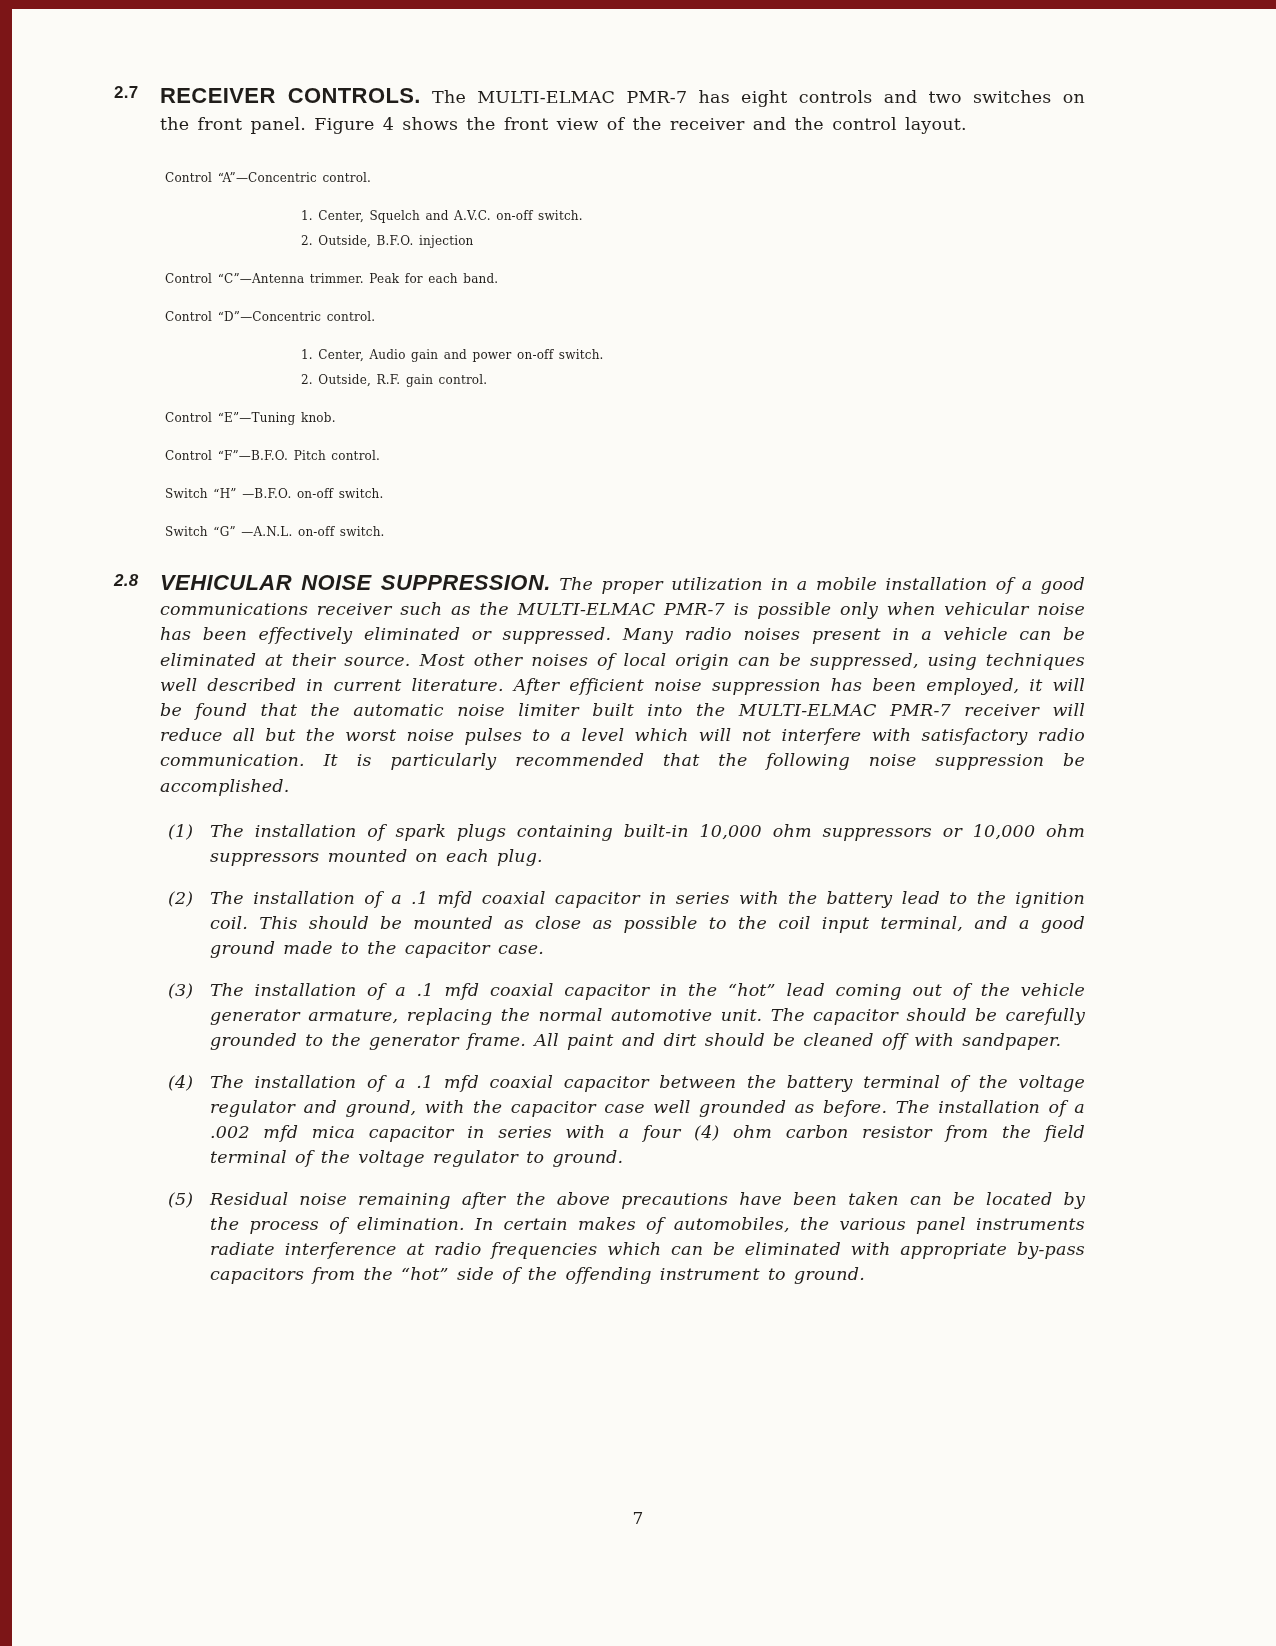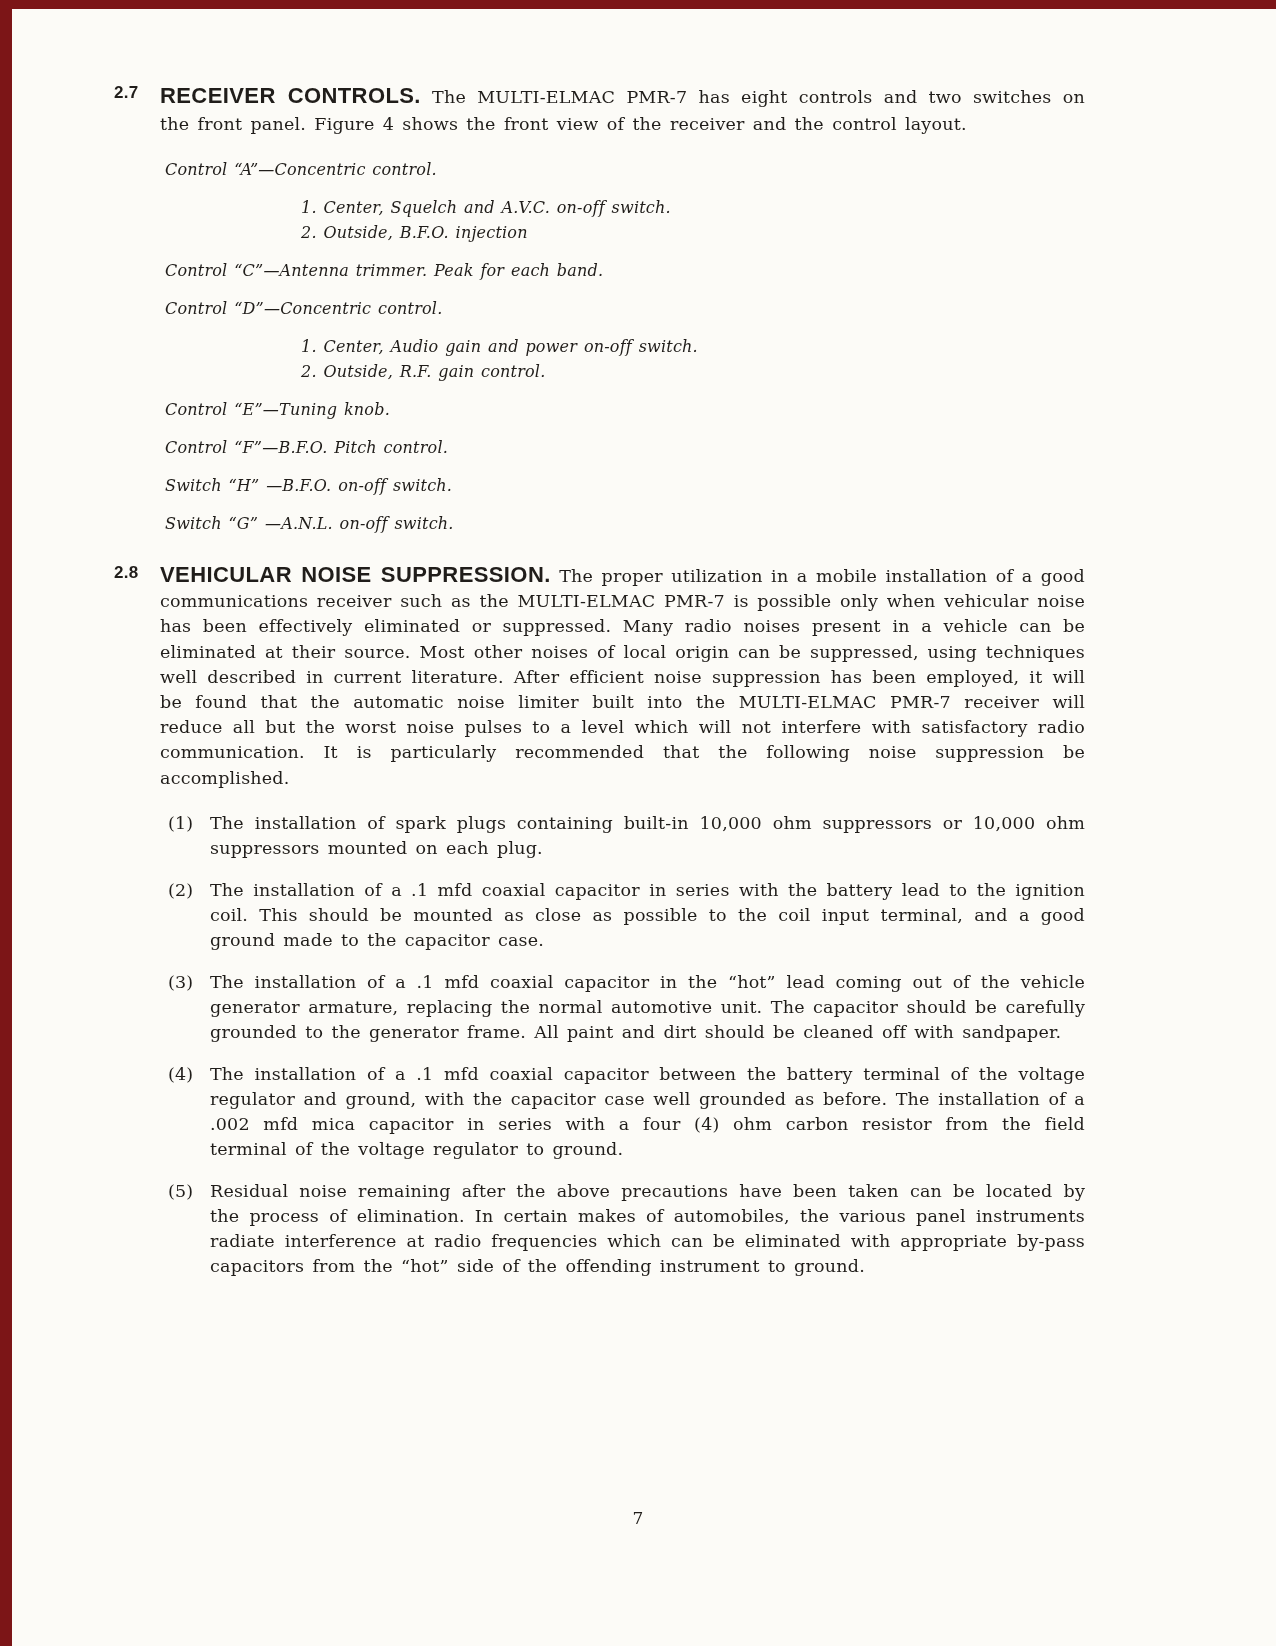--- a/index.html
+++ b/index.html
@@ -47,39 +47,38 @@
     letter-spacing:.2px;
     word-spacing:2.5px;
   }
   .sec-head{
     font-family:"Liberation Sans","DejaVu Sans",sans-serif;
     font-weight:700;
     font-size:22px;
     letter-spacing:.4px;
   }
   .controls{
-    margin-top:20px;
+    margin-top:28px;
     margin-left:5px;
-    font-size:16px;
+    font-size:12px;
     letter-spacing:.2px;
     word-spacing:1.5px;
-    font-style:italic;
   }
   .control-row{
     line-height:24px;
     margin:0 0 14px 0;
   }
   .control-subs{
     margin:1px 0 14px 136px;
   }
   .control-subs p{
     line-height:24px;
     margin:0 0 1px 0;
   }
-  .section-28{margin-top:26px;}
+  .section-28{margin-top:26px;font-style:italic;}
   .section-28 .sec-para{line-height:25.2px;}
   .numbered{
     margin-top:20px;
     margin-left:8px;
   }
   .num-item{
     position:relative;
     padding-left:42px;
     margin-bottom:17px;
     font-size:17.5px;

